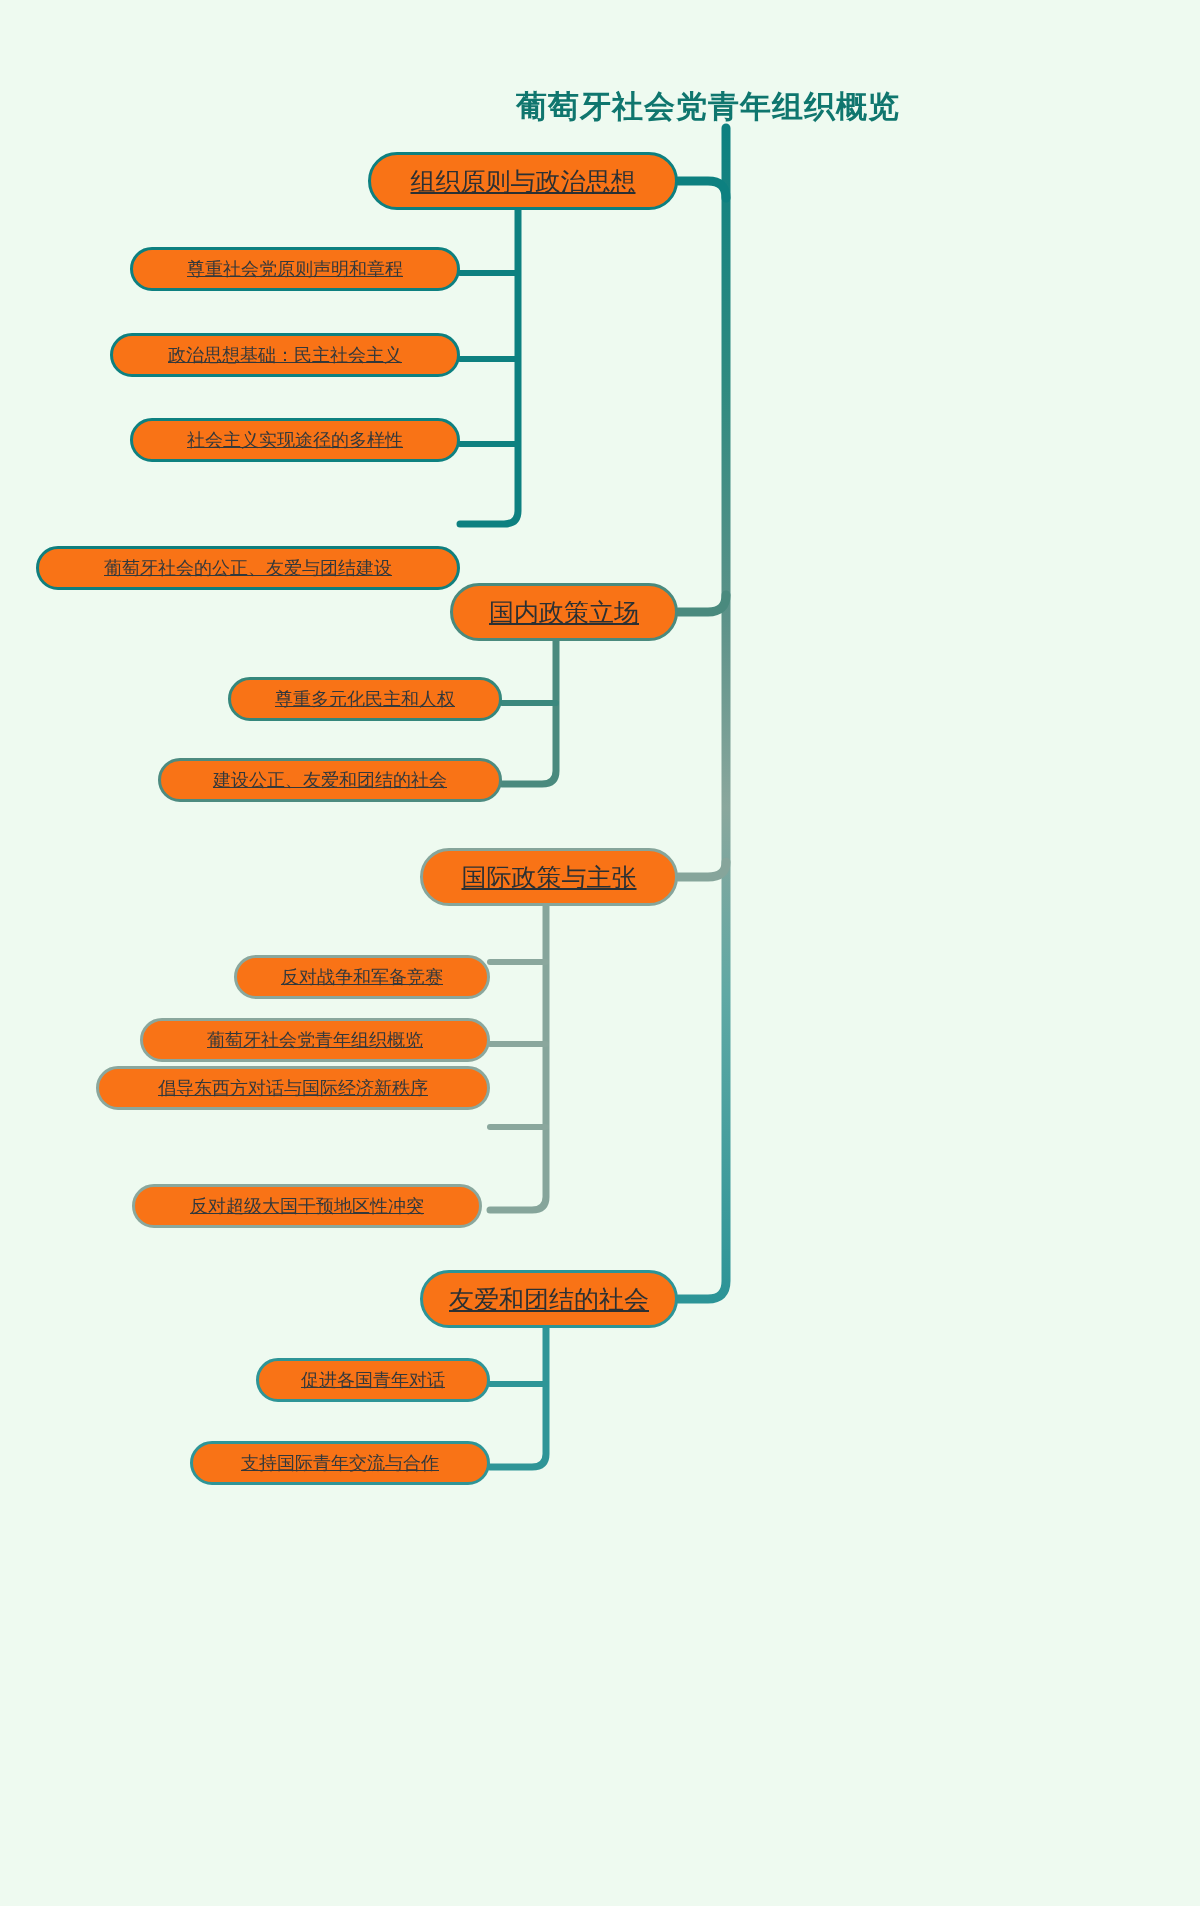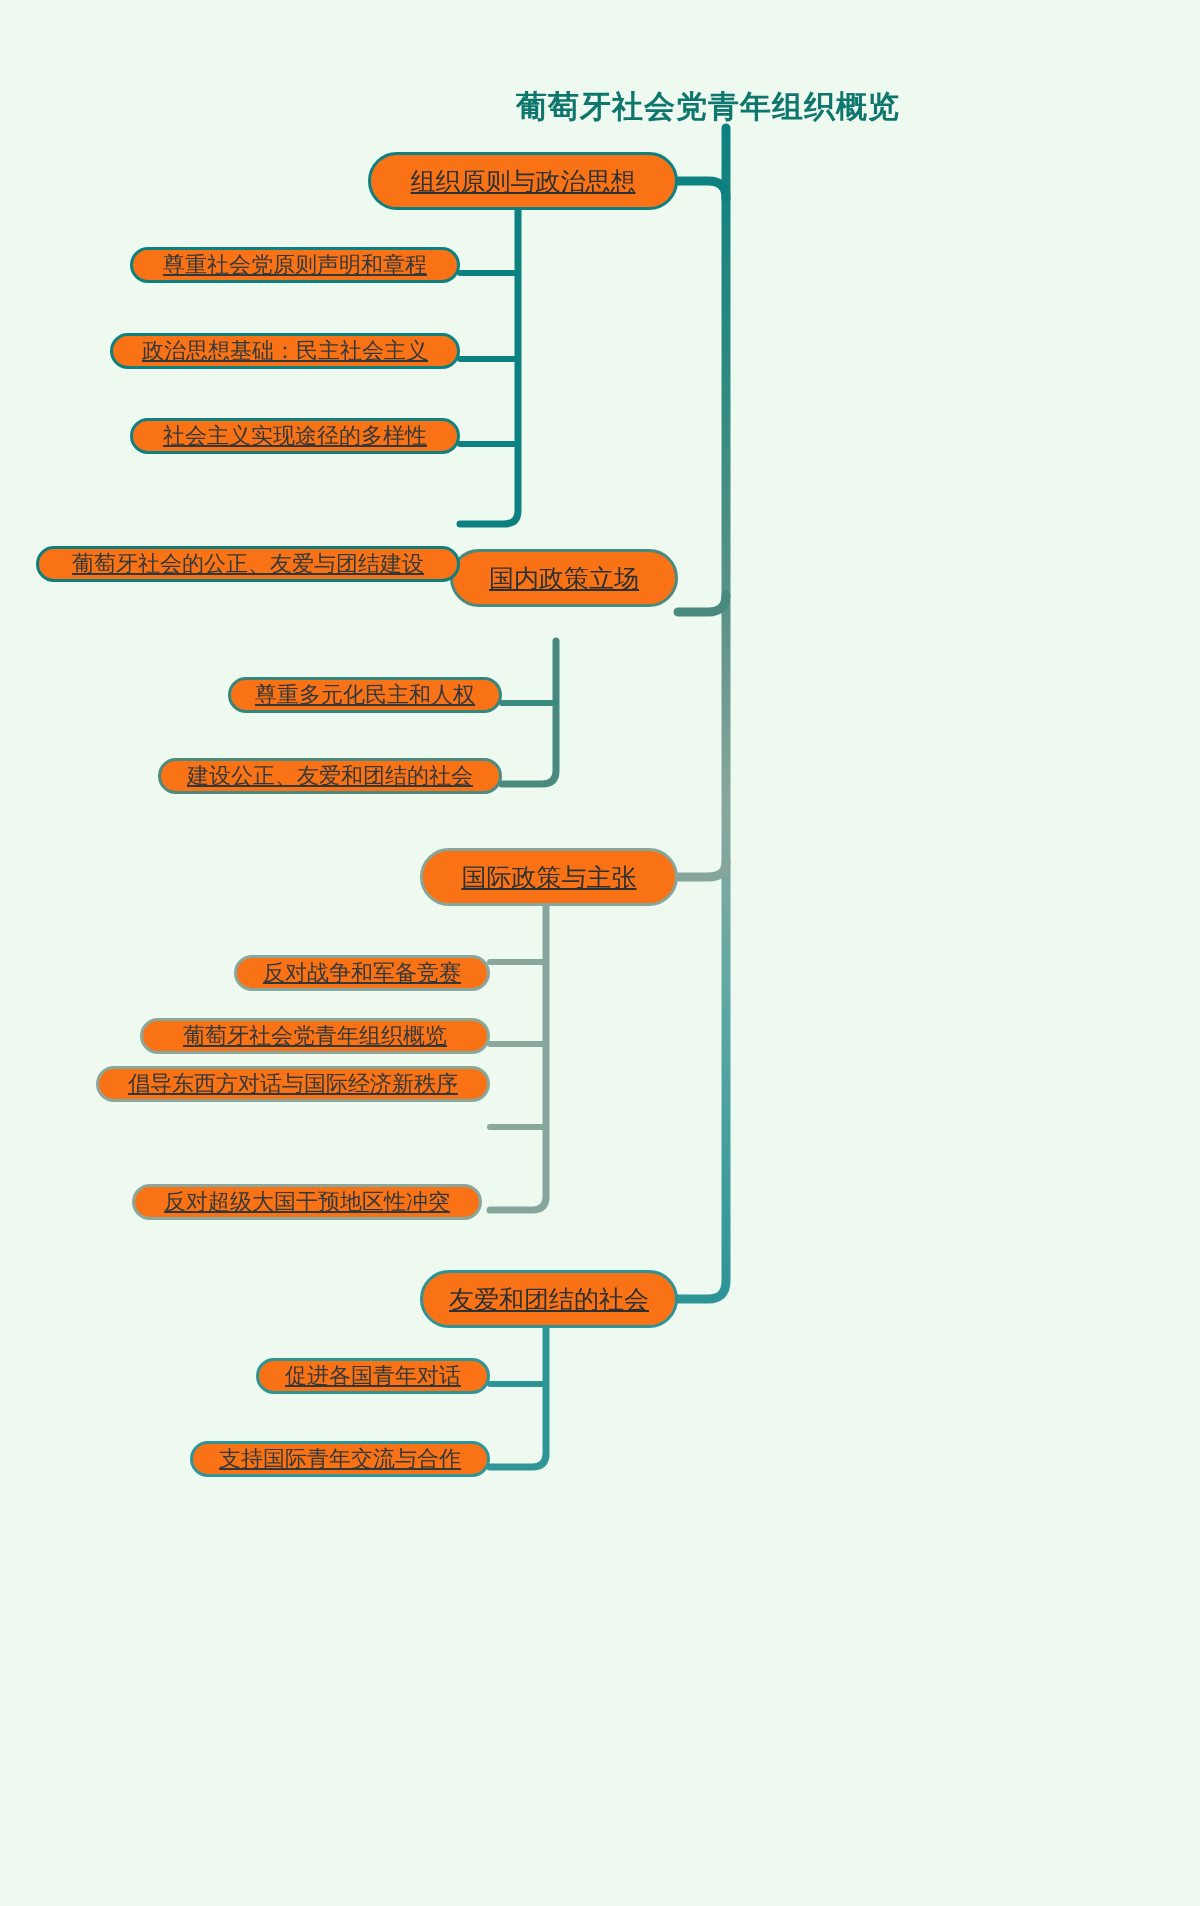--- a/index.html
+++ b/index.html
@@ -51,25 +51,24 @@
     text-decoration: underline;
   }
   .node.topic {
     font-size: 25px;
     height: 58px;
     border-width: 3.5px;
     border-radius: 29px;
     color: #2b3033;
   }
   .node.leaf {
-    font-size: 22px;
-    height: 36px;
+    font-size: 18px;
+    height: 44px;
     border-width: 3px;
     border-radius: 26px;
-    align-items: flex-end;
   }
 </style>
 </head>
 <body>
 
 <div id="canvas">
 
   <svg class="wires" viewBox="0 0 1200 1906">
     <defs>
       <linearGradient id="spineGrad" x1="0" y1="0" x2="0" y2="1">
@@ -105,21 +104,21 @@
 
     <path d="M 546 1328 L 546 1454 Q 546 1467 532 1467 L 490 1467" fill="none" stroke="#2f9597" stroke-width="7" stroke-linecap="round"></path>
     <path d="M 546 1384 Q 528 1384 520 1384 L 490 1384" fill="none" stroke="#2e9597" stroke-width="6" stroke-linecap="round"></path>
   </svg>
 
   <div class="title" style="left:516px; top:86px;">葡萄牙社会党青年组织概览</div>
 
   <div class="node topic" style="left:368px; top:152px; width:310px; border-color:#0d8080;">
     <span>组织原则与政治思想</span>
   </div>
-  <div class="node topic" style="left:450px; top:549px; width:228px; border-color:#4a8a7e;">
+  <div class="node topic" style="left:450px; top:583px; width:228px; border-color:#4a8a7e;">
     <span>国内政策立场</span>
   </div>
   <div class="node topic" style="left:420px; top:848px; width:258px; border-color:#86a59b;">
     <span>国际政策与主张</span>
   </div>
   <div class="node topic" style="left:420px; top:1270px; width:258px; border-color:#2c9497;">
     <span>友爱和团结的社会</span>
   </div>
 
   <div class="node leaf" style="left:130px; top:247px; width:330px; border-color:#0d8080;">

